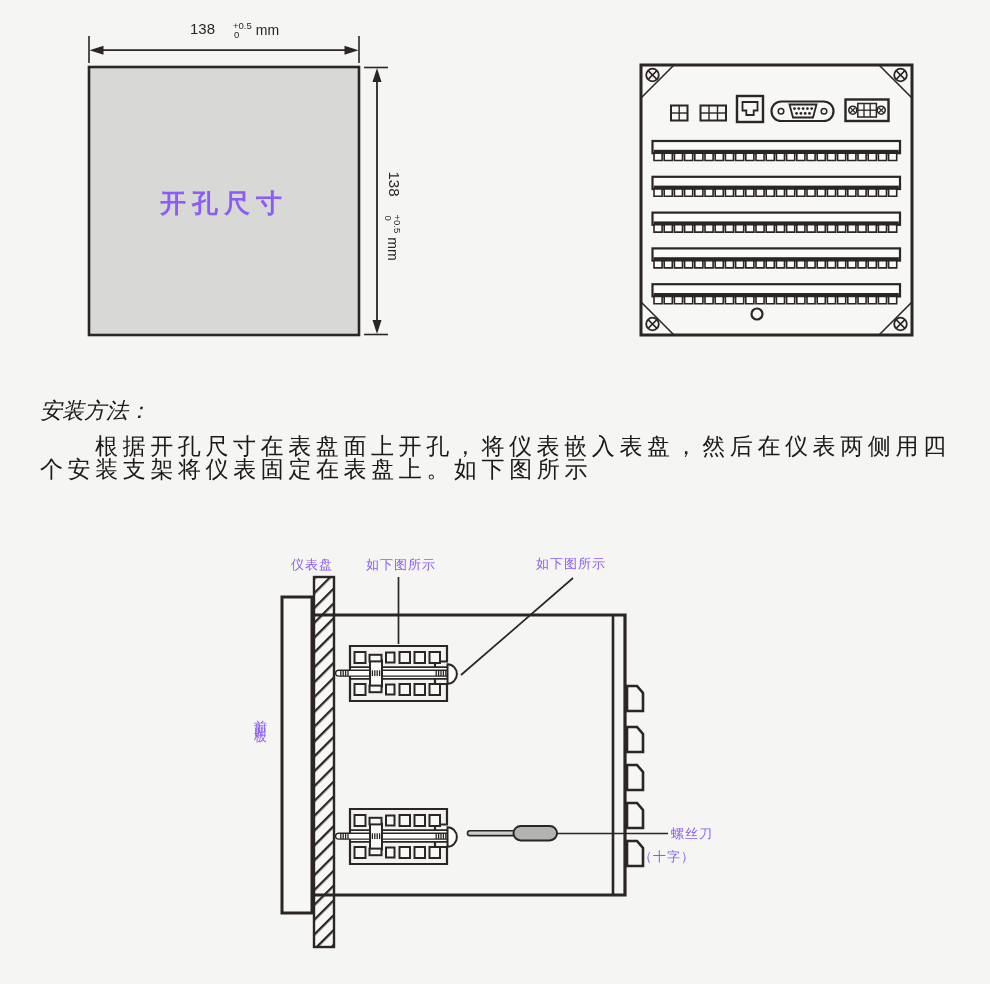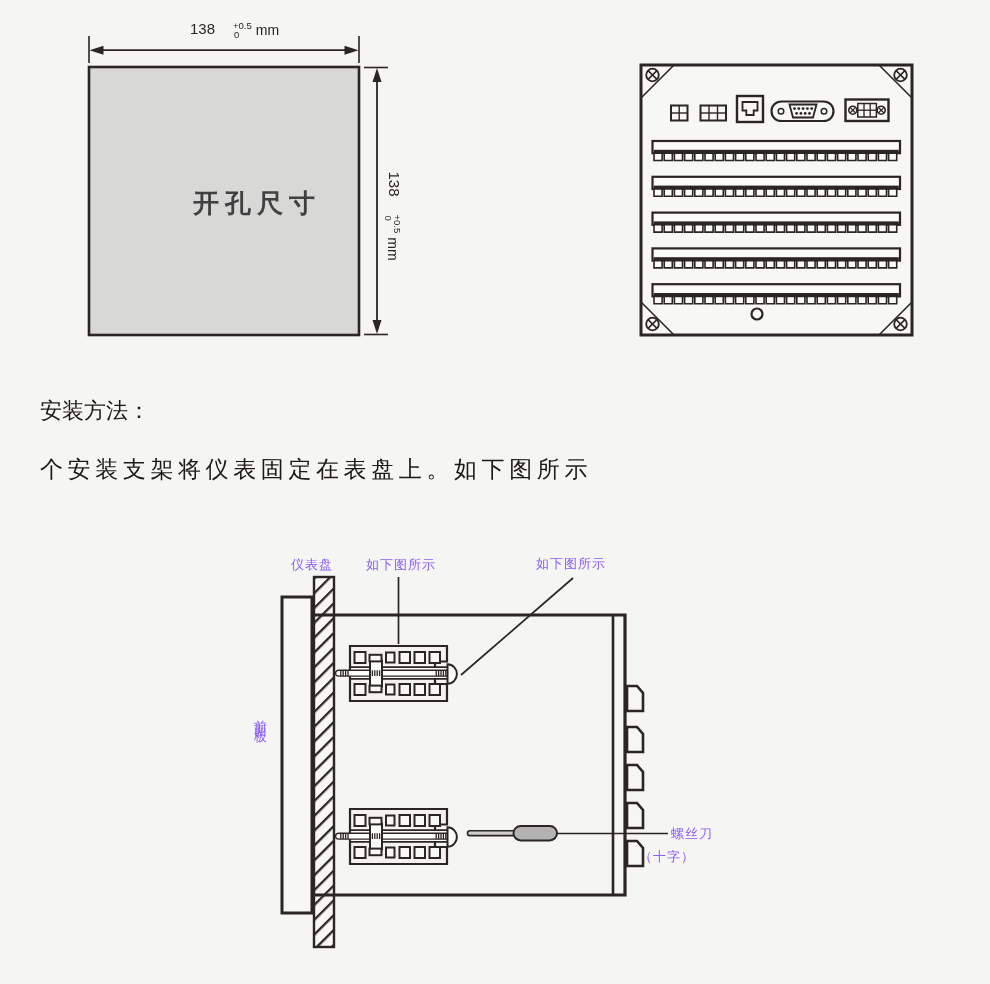--- a/index.html
+++ b/index.html
@@ -8,36 +8,36 @@
     position:relative; width:990px; height:984px; margin:0 auto;
     background:#f5f5f3; overflow:hidden;
     font-family:"Liberation Serif","DejaVu Serif",serif;
     color:#1c1917;
   }
   #art{position:absolute;left:0;top:0;}
   .abs{position:absolute;}
   
   .cutout-label{
     left:89px; top:186px; width:270px; text-align:center;
-    font-size:26px; font-weight:700; letter-spacing:6px; color:#404040;margin-left:33px;
+    font-size:26px; font-weight:700; letter-spacing:6px; color:#8b5cf6;
   }
   
   .dim{
     display:flex; align-items:flex-start;
     font-family:"Liberation Sans","DejaVu Sans",sans-serif; color:#2b2523;
   }
   .dim .dim-num{font-size:15px; line-height:15px;}
   .dim .dim-tol{display:inline-flex; flex-direction:column; margin-left:18px;}
   .dim .dim-tol i{font-style:normal; font-size:9.5px; line-height:9px;}
   .dim .dim-tol i:last-child{padding-left:1px;}
   .dim .dim-unit{font-size:14px; line-height:15px; margin-left:4px; margin-top:2px;}
   .dim-h{left:190px; top:21px;}
   .dim-v-wrap{left:359px; top:193px; width:64px; height:21px; transform:rotate(90deg); transform-origin:center;}
   
-  .heading{left:40px; top:398px; font-size:22px; line-height:26px;}
+  .heading{left:40px; top:398px; font-size:22px; line-height:26px;font-style:italic;}
   .para-line{left:40px; font-size:23px; line-height:28px; letter-spacing:4.6px; white-space:nowrap;}
   .para-line1{top:433px; padding-left:55px;}
   .para-line2{top:456px;}
   
   .fig-label{font-size:13px; letter-spacing:1px; line-height:21px; color:#8b5cf6; white-space:nowrap;}
   .lbl-panel{left:291px; top:554px;}
   .lbl-bracket{left:366px; top:554px;}
   .lbl-screw{left:536px; top:553px;}
   .lbl-frontpanel{left:250px; top:709px; writing-mode:vertical-rl; letter-spacing:5px; height:80px;}
   .lbl-driver1{left:671px; top:823px;}
@@ -281,20 +281,21 @@
   <div class="abs dim dim-v-wrap">
     <span class="dim-num">138</span>
     <span class="dim-tol">
         <i>+0.5</i>
         <i>0</i>
       </span>
     <span class="dim-unit">mm</span>
   </div>
 
   <div class="abs heading">安装方法：</div>
+  <div class="abs para-line para-line1">根据开孔尺寸在表盘面上开孔，将仪表嵌入表盘，然后在仪表两侧用四</div>
   <div class="abs para-line para-line2">个安装支架将仪表固定在表盘上。如下图所示</div>
 
   <div class="abs fig-label lbl-panel">仪表盘</div>
   <div class="abs fig-label lbl-bracket">如下图所示</div>
   <div class="abs fig-label lbl-screw">如下图所示</div>
   <div class="abs fig-label lbl-frontpanel">前面板</div>
   <div class="abs fig-label lbl-driver1">螺丝刀</div>
   <div class="abs fig-label lbl-driver2">（十字）</div>
 
 </div>

